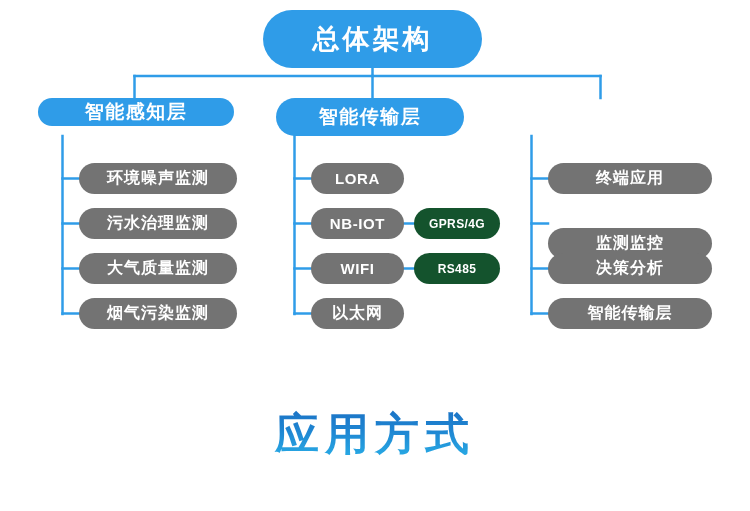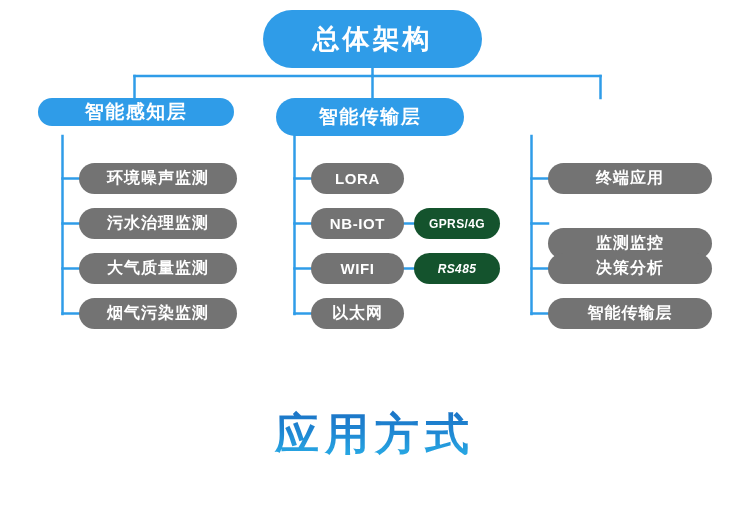--- a/index.html
+++ b/index.html
@@ -150,21 +150,21 @@
   <div class="node leaf" style="left:79px; top:208px; width:158px; height:31px;">污水治理监测</div>
   <div class="node leaf" style="left:79px; top:253px; width:158px; height:31px;">大气质量监测</div>
   <div class="node leaf" style="left:79px; top:298px; width:158px; height:31px;">烟气污染监测</div>
 
   <div class="node leaf latin" style="left:311px; top:163px; width:93px; height:31px;">LORA</div>
   <div class="node leaf latin" style="left:311px; top:208px; width:93px; height:31px;">NB-IOT</div>
   <div class="node leaf latin" style="left:311px; top:253px; width:93px; height:31px;">WIFI</div>
   <div class="node leaf" style="left:311px; top:298px; width:93px; height:31px;">以太网</div>
 
   <div class="node side" style="left:414px; top:208px; width:86px; height:31px;">GPRS/4G</div>
-  <div class="node side" style="left:414px; top:253px; width:86px; height:31px;font-style:italic;">RS485</div>
+  <div class="node side" style="left:414px; top:253px; width:86px; height:31px;">RS485</div>
 
   <div class="node leaf" style="left:548px; top:163px; width:164px; height:31px;">终端应用</div>
   <div class="node leaf" style="left:548px; top:208px; width:164px; height:31px;margin-top:20px;">监测监控</div>
   <div class="node leaf" style="left:548px; top:253px; width:164px; height:31px;">决策分析</div>
   <div class="node leaf" style="left:548px; top:298px; width:164px; height:31px;">智能传输层</div>
 
   <div id="section-heading">应用方式</div>
 
 </div>
 

